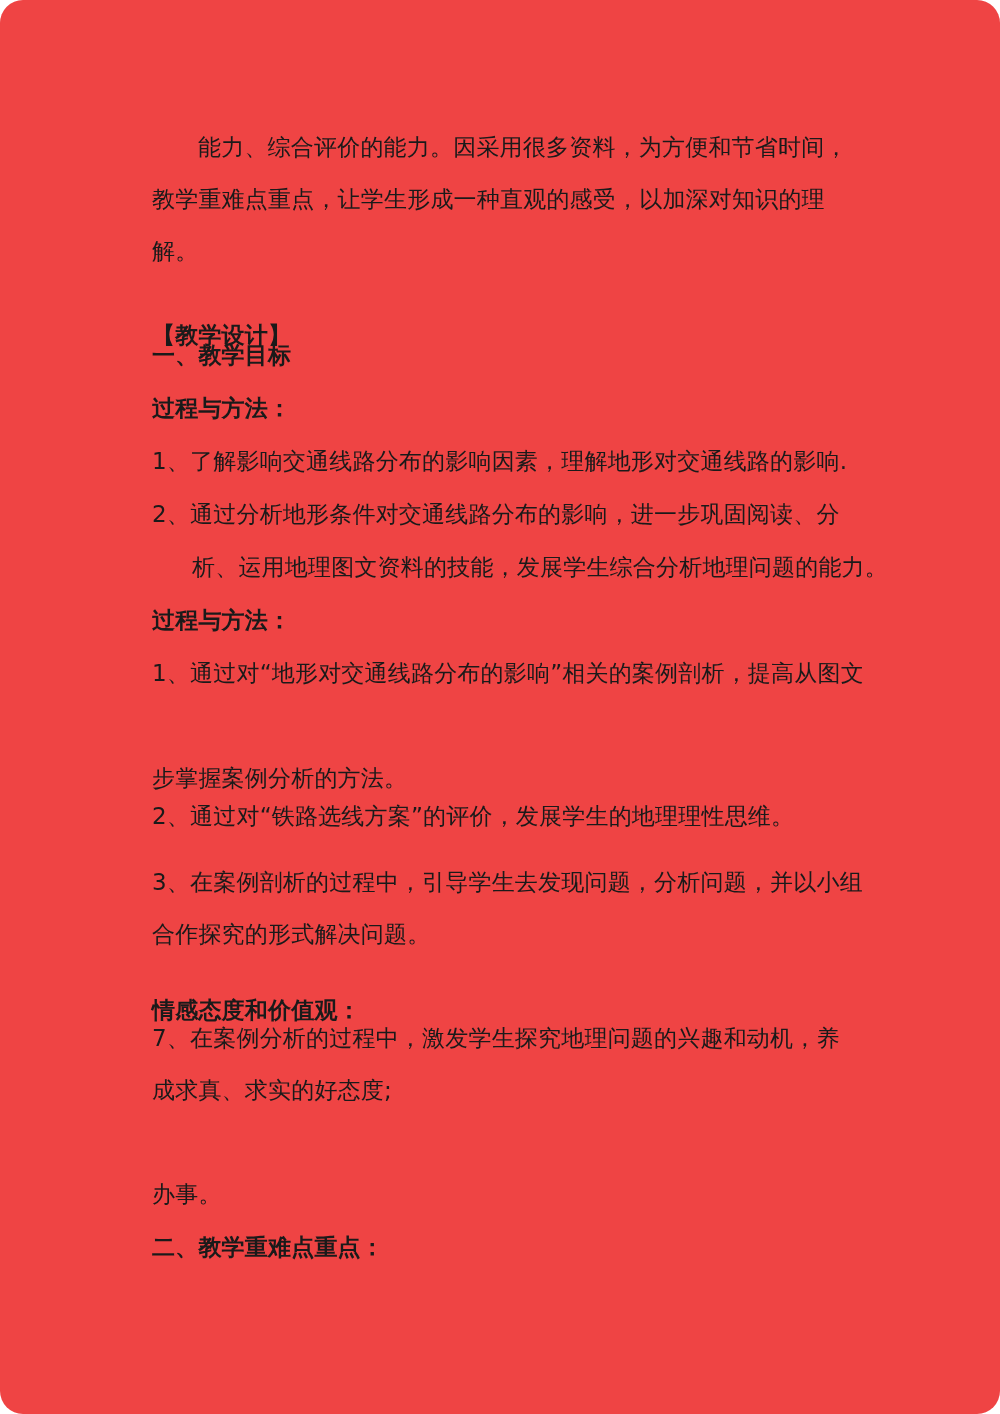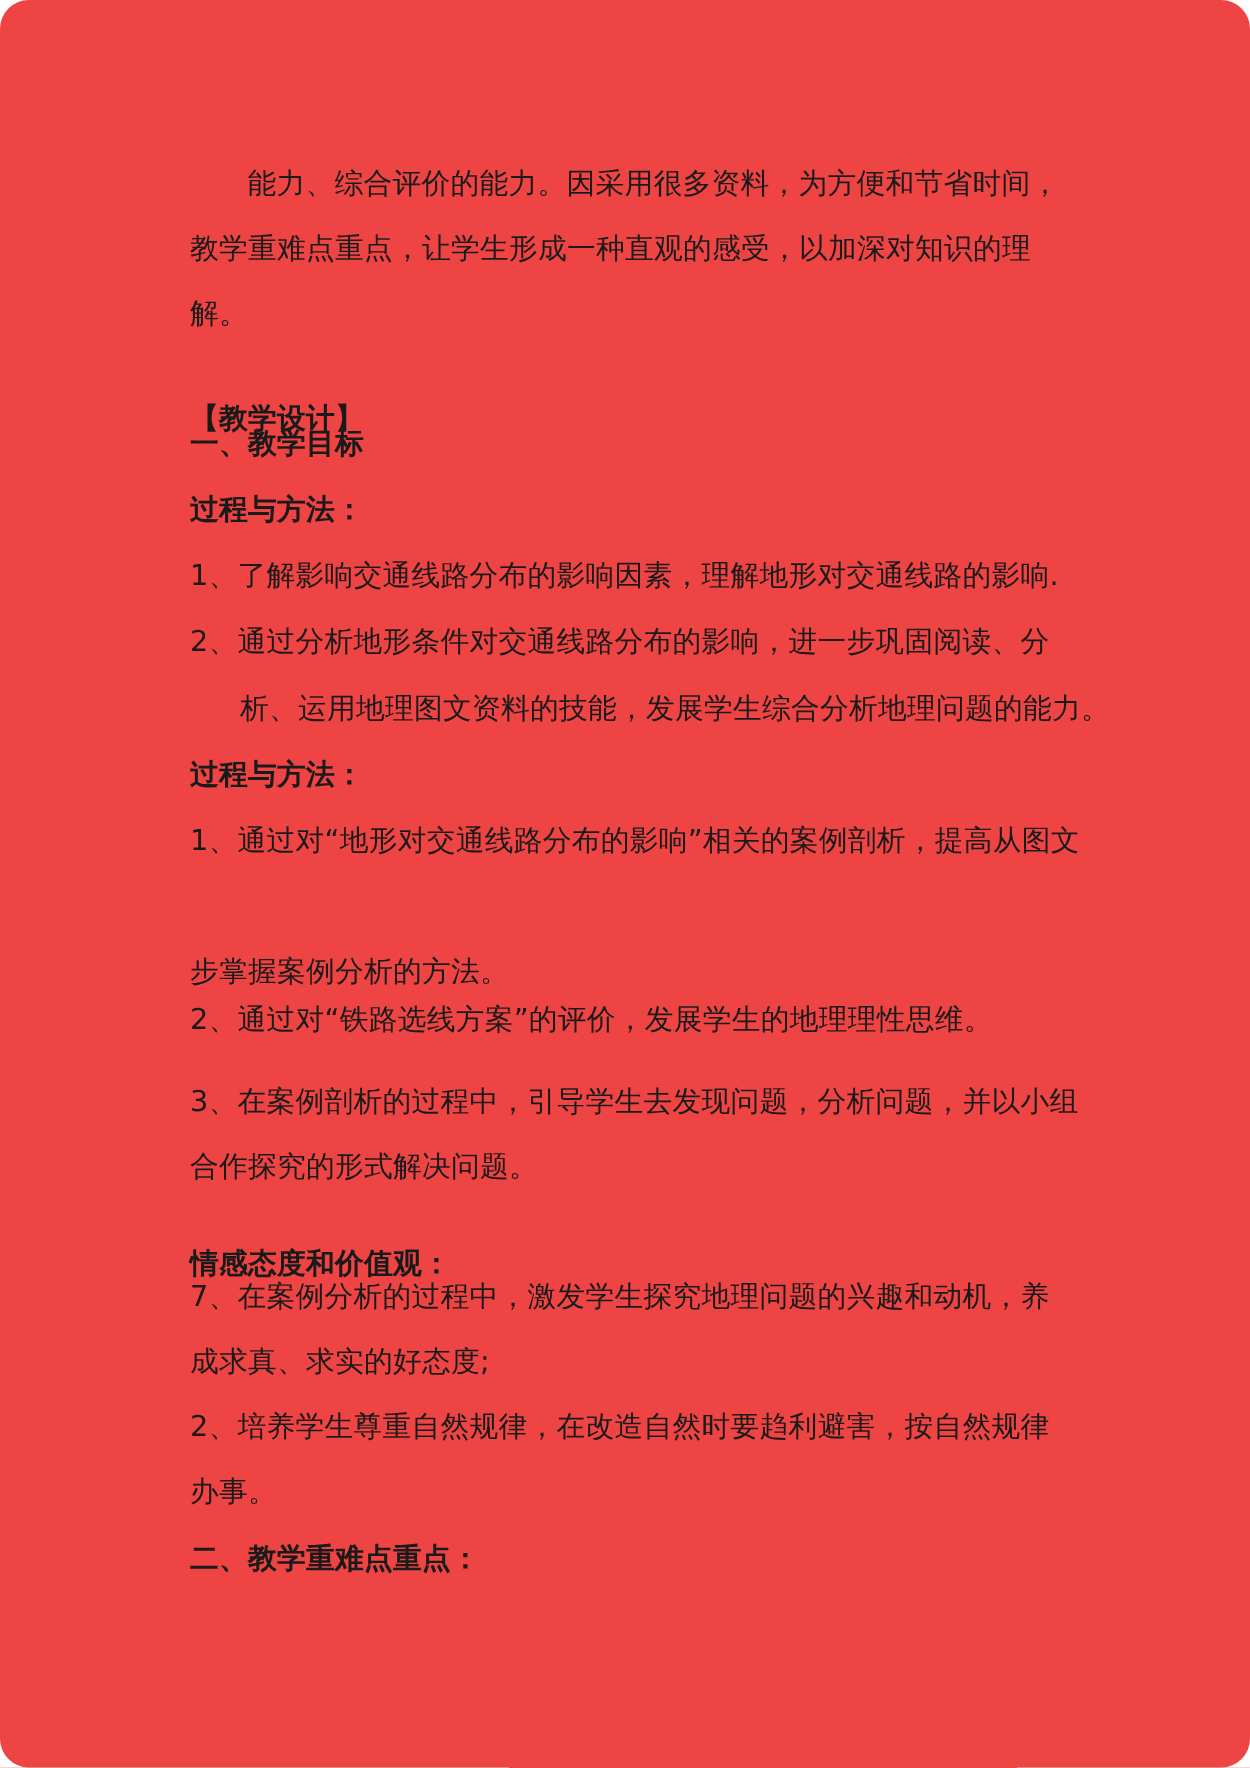--- a/index.html
+++ b/index.html
@@ -60,18 +60,17 @@
   <div class="line bold" style="top:605px;">过程与方法：</div>
   <div class="line" style="top:658px;">1、通过对“地形对交通线路分布的影响”相关的案例剖析，提高从图文</div>
   <div class="line" style="top:763px;">步掌握案例分析的方法。</div>
   <div class="line" style="top:780px;margin-top:21px;">2、通过对“铁路选线方案”的评价，发展学生的地理理性思维。</div>
   <div class="line" style="top:867px;">3、在案例剖析的过程中，引导学生去发现问题，分析问题，并以小组</div>
   <div class="line" style="top:919px;">合作探究的形式解决问题。</div>
 
   <div class="line bold" style="top:997px;font-family:Liberation Mono, monospace;">情感态度和价值观：</div>
   <div class="line" style="top:1023px;">7、在案例分析的过程中，激发学生探究地理问题的兴趣和动机，养</div>
   <div class="line" style="top:1075px;">成求真、求实的好态度;</div>
-  <div class="line" style="top:1127px;">2、培养学生尊重自然规律，在改造自然时要趋利避害，按自然规律</div>
   <div class="line" style="top:1179px;">办事。</div>
 
   <div class="line bold" style="top:1232px;">二、教学重难点重点：</div>
 
 </div>
 
 </body></html>

